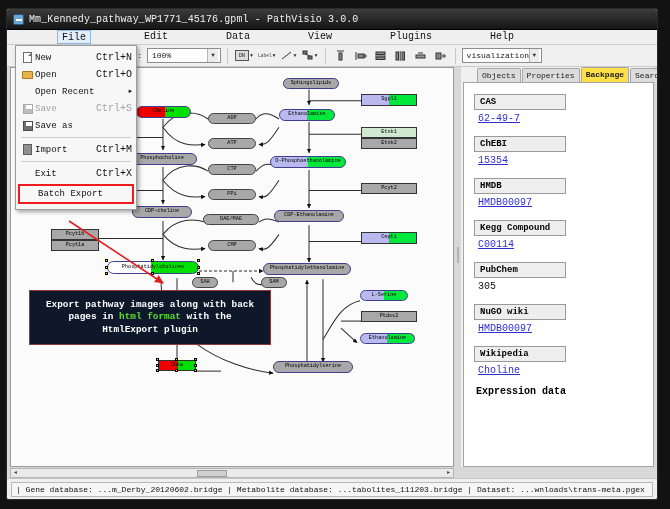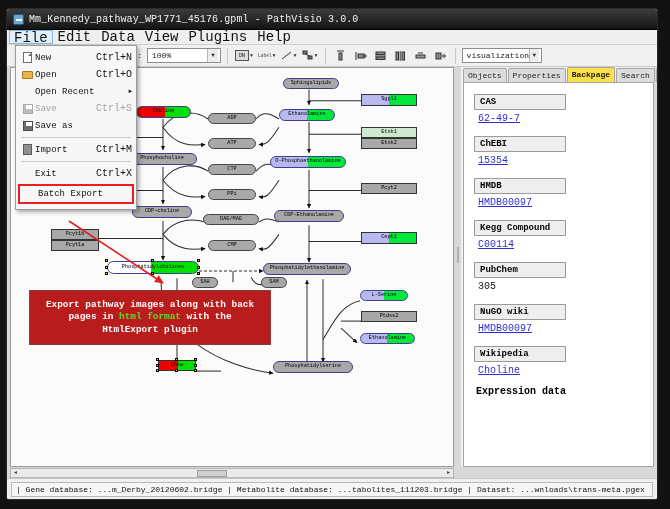--- a/index.html
+++ b/index.html
@@ -31,21 +31,21 @@
     position:relative; flex:none;
   }
   .title-icon:after{content:"";position:absolute;left:2px;top:4px;width:6px;height:2px;background:#fff;}
   .title-text { color:#f2f2f2; font-size:10px; letter-spacing:.1px; white-space:nowrap; }
   
   .menubar {
     position:absolute; left:0; top:21px; width:100%; height:15px;
     background:#efefef; border-bottom:1px solid #cfcfcf;
     display:flex; align-items:center; padding-left:2px;
   }
-  .menuitem { font-size:14px; color:#111; padding:0 5px; line-height:14px; height:14px; }
+  .menuitem { font-size:10px; color:#111; padding:0 5px; line-height:14px; height:14px;margin-left:48px; }
   .menuitem.active { background:#e3eefb; border:1px solid #8bb8e8; padding:0 4px; }
   
   .toolbar {
     position:absolute; left:0; top:36px; width:100%; height:22px;
     background:#f0f0f0; border-bottom:1px solid #c9c9c9;
     display:flex; align-items:center; padding-left:4px; gap:3px;
   }
   .tb-sep { width:1px; height:16px; background:#c7c7c7; margin:0 3px; }
   .zoom-label { font-size:8px; color:#222; margin-right:2px; }
   .combo {
@@ -77,21 +77,21 @@
   }
   .hscroll .thumb { position:absolute; left:42%; width:30px; height:7px; background:#cfcfcf; border:1px solid #9d9d9d; }
   .hscroll .end { width:9px; height:8px; font-size:5px; color:#444; display:flex;align-items:center;justify-content:center;}
   .hscroll .end.right { position:absolute; right:0; }
   .vsplit { position:absolute; left:449px; top:0; width:5px; bottom:11px; background:#d8d8d8; }
   .vsplit:after{content:"";position:absolute;left:1px;top:45%;width:2px;height:16px;background:#b3b3b3;}
   
   .side-pane {
     position:absolute; left:454px; top:0; right:3px; bottom:11px; background:#f0f0f0;
   }
-  .tabs { display:flex; align-items:flex-end; height:15px; padding-left:2px; gap:1px; }
+  .tabs { display:flex; align-items:flex-end; height:15px; padding-left:16px; gap:1px; }
   .tab {
     font-size:8px; padding:1px 4px 1px 4px; border:1px solid #a6a6a6; border-bottom:none;
     background:#dcdcdc; color:#1a1a1a; line-height:11px; border-radius:2px 2px 0 0;
   }
   .tab.selected { background:#fde047; font-weight:bold; padding-bottom:2px; }
   .side-body {
     position:absolute; left:2px; top:15px; right:0; bottom:0;
     background:#fff; border:1px solid #a6a6a6; overflow:hidden; padding:8px 10px 0 10px;
   }
   .xref-title { color:#2a5db0; font-weight:bold; font-size:10.5px; margin:4px 0 12px 2px; }
@@ -144,21 +144,21 @@
     position:absolute; border:1px solid #3a3a3a;
     display:flex; align-items:center; justify-content:center;
     font-size:5.2px; color:#000; text-align:center; line-height:1;
     white-space:nowrap; overflow:hidden;
   }
   .metab { border-radius:9px; background:#a8a8a8; border:1.2px solid #3f3f8f; }
   .cofac { border-radius:9px; background:#a8a8a8; border:1.2px solid #444; }
   .gene  { background:#a8a8a8; border:1px solid #333; }
   .lbl { position:relative; z-index:3; }
   .callout {
-    position:absolute; background:#b91c1c; border:1px solid #8d3a3a;
+    position:absolute; background:#0f172a; border:1px solid #8d3a3a;
     color:#fff; font-weight:bold; font-size:9.4px; text-align:center;
     display:flex; align-items:center; justify-content:center; flex-direction:column;
     line-height:1.32; padding:3px 6px; z-index:20;
   }
   .callout .hl { color:#55e02a; }
   svg.wires { position:absolute; left:0; top:0; width:100%; height:100%; z-index:1; }
   .sel-handle { position:absolute; width:3px; height:3px; background:#ffe600; border:1px solid #000; z-index:8; }
 </style>
 </head>
 <body>

